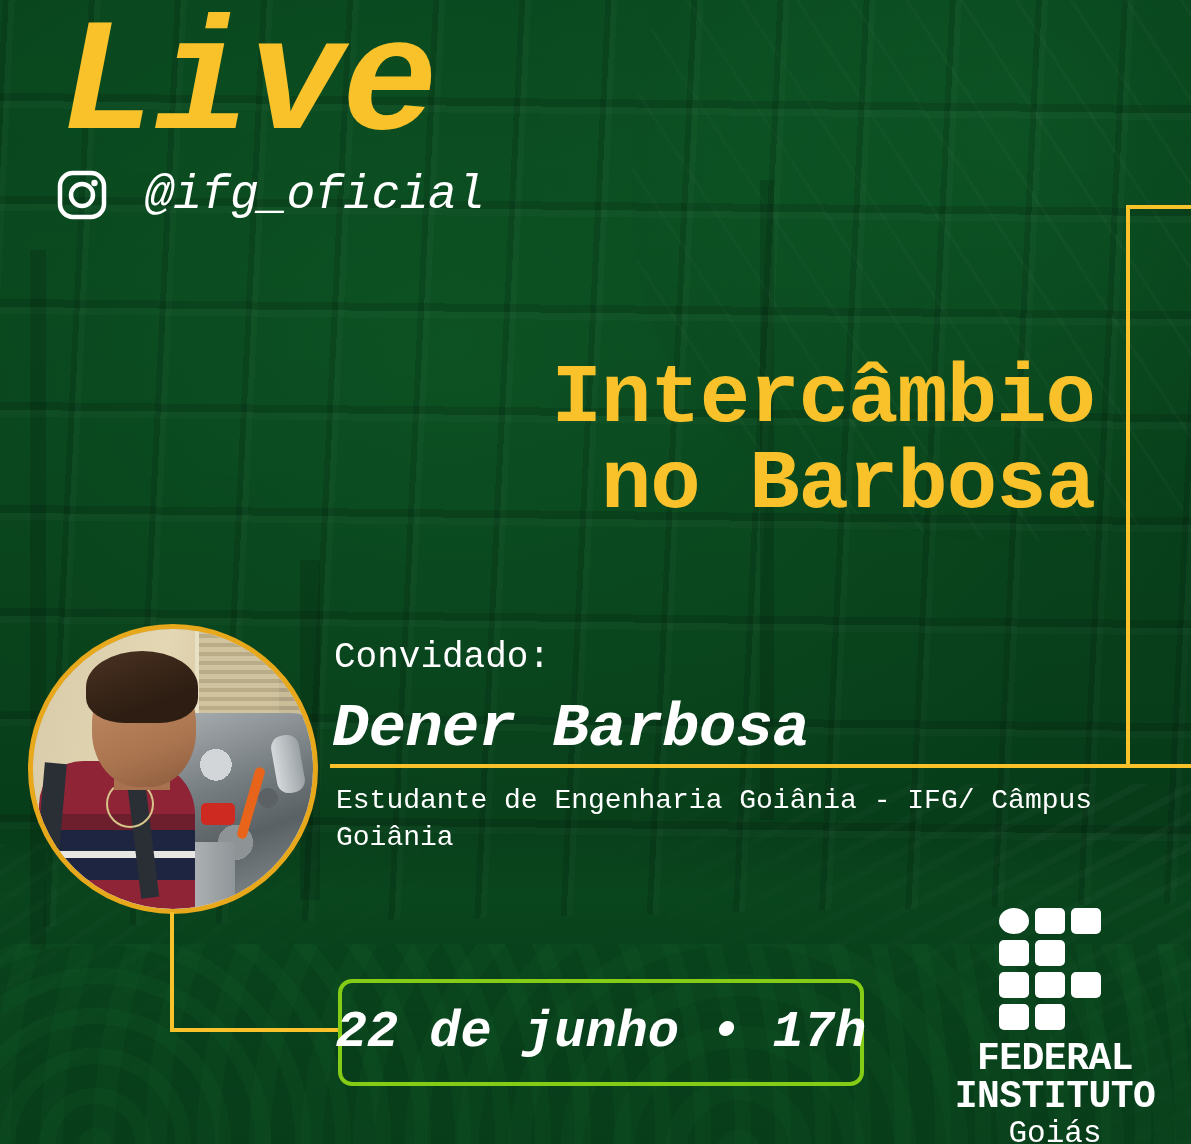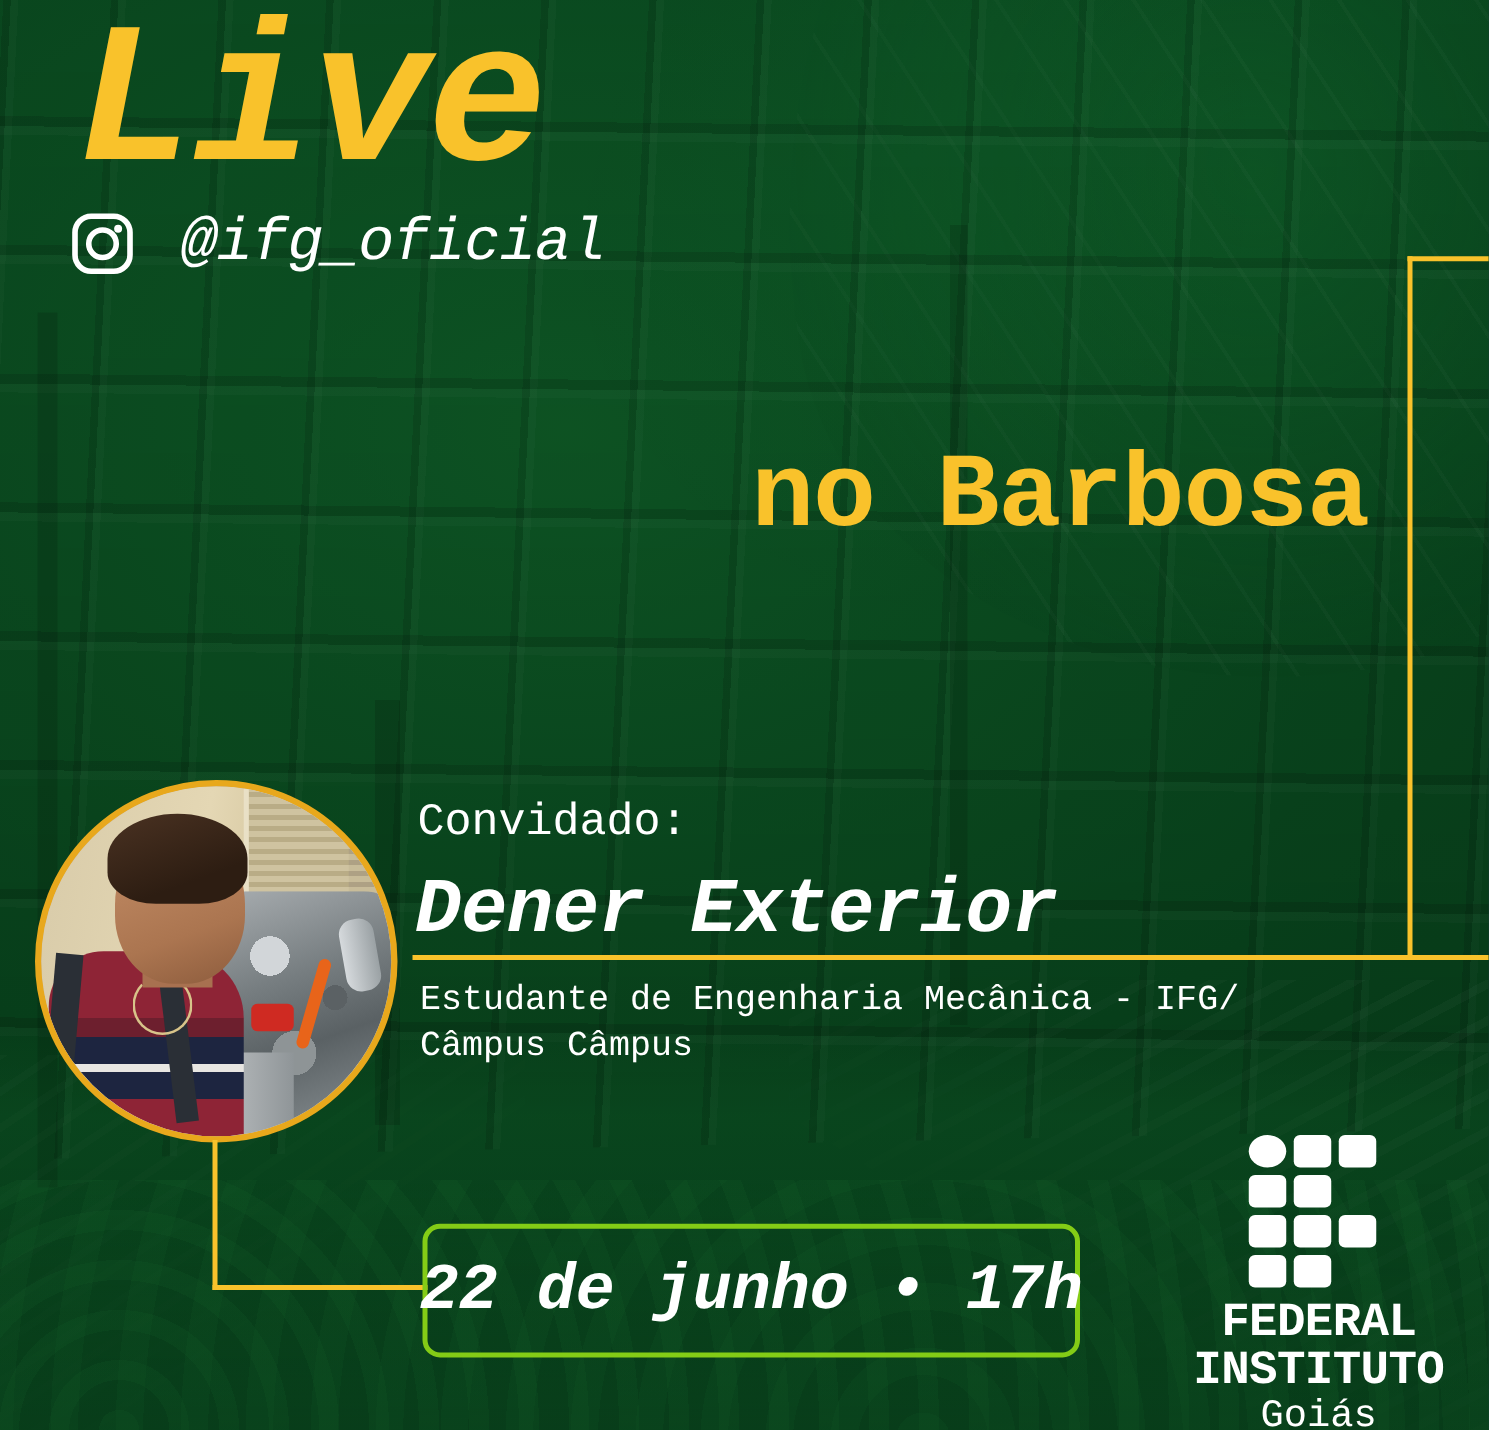--- a/index.html
+++ b/index.html
@@ -463,20 +463,21 @@
       <svg class="ig-icon" width="52" height="52" viewBox="0 0 52 52" aria-hidden="true">
         <rect x="4" y="4" width="44" height="44" rx="13" ry="13" fill="none" stroke="#ffffff" stroke-width="4.5"></rect>
         <circle cx="26" cy="26" r="11" fill="none" stroke="#ffffff" stroke-width="4.5"></circle>
         <circle cx="38.5" cy="14" r="3.2" fill="#ffffff"></circle>
       </svg>
     </span>
     <span class="handle-text">@ifg_oficial</span>
   </div>
 
   <div class="main-title">
+    <span class="ln">Intercâmbio</span>
     <span class="ln">no Barbosa</span>
   </div>
 
   <div class="photo-wrap">
     <div class="photo-inner">
       <div class="pw-wall"></div>
       <div class="pw-blind"></div>
       <div class="pw-blind2"></div>
       <div class="pw-engine"></div>
       <div class="pw-pipe"></div>
@@ -487,23 +488,23 @@
       <div class="pw-strap"></div>
       <div class="pw-strap2"></div>
       <div class="pw-chain"></div>
       <div class="pw-neck"></div>
       <div class="pw-head"></div>
       <div class="pw-hair"></div>
     </div>
   </div>
 
   <div class="sp-label">Convidado:</div>
-  <div class="sp-name">Dener Exterior</div>
+  <div class="sp-name">Dener Barbosa</div>
   <div class="sp-desc">
-    <span class="ln">Estudante de Engenharia Mecânica - IFG/ Câmpus Câmpus</span>
+    <span class="ln">Estudante de Engenharia Goiânia - IFG/ Câmpus Goiânia</span>
   </div>
 
   <div class="conn-v"></div>
   <div class="conn-h"></div>
 
   <div class="date-badge">
     <span class="date-text">22 de junho • 17h</span>
   </div>
 
   <div class="if-logo">

